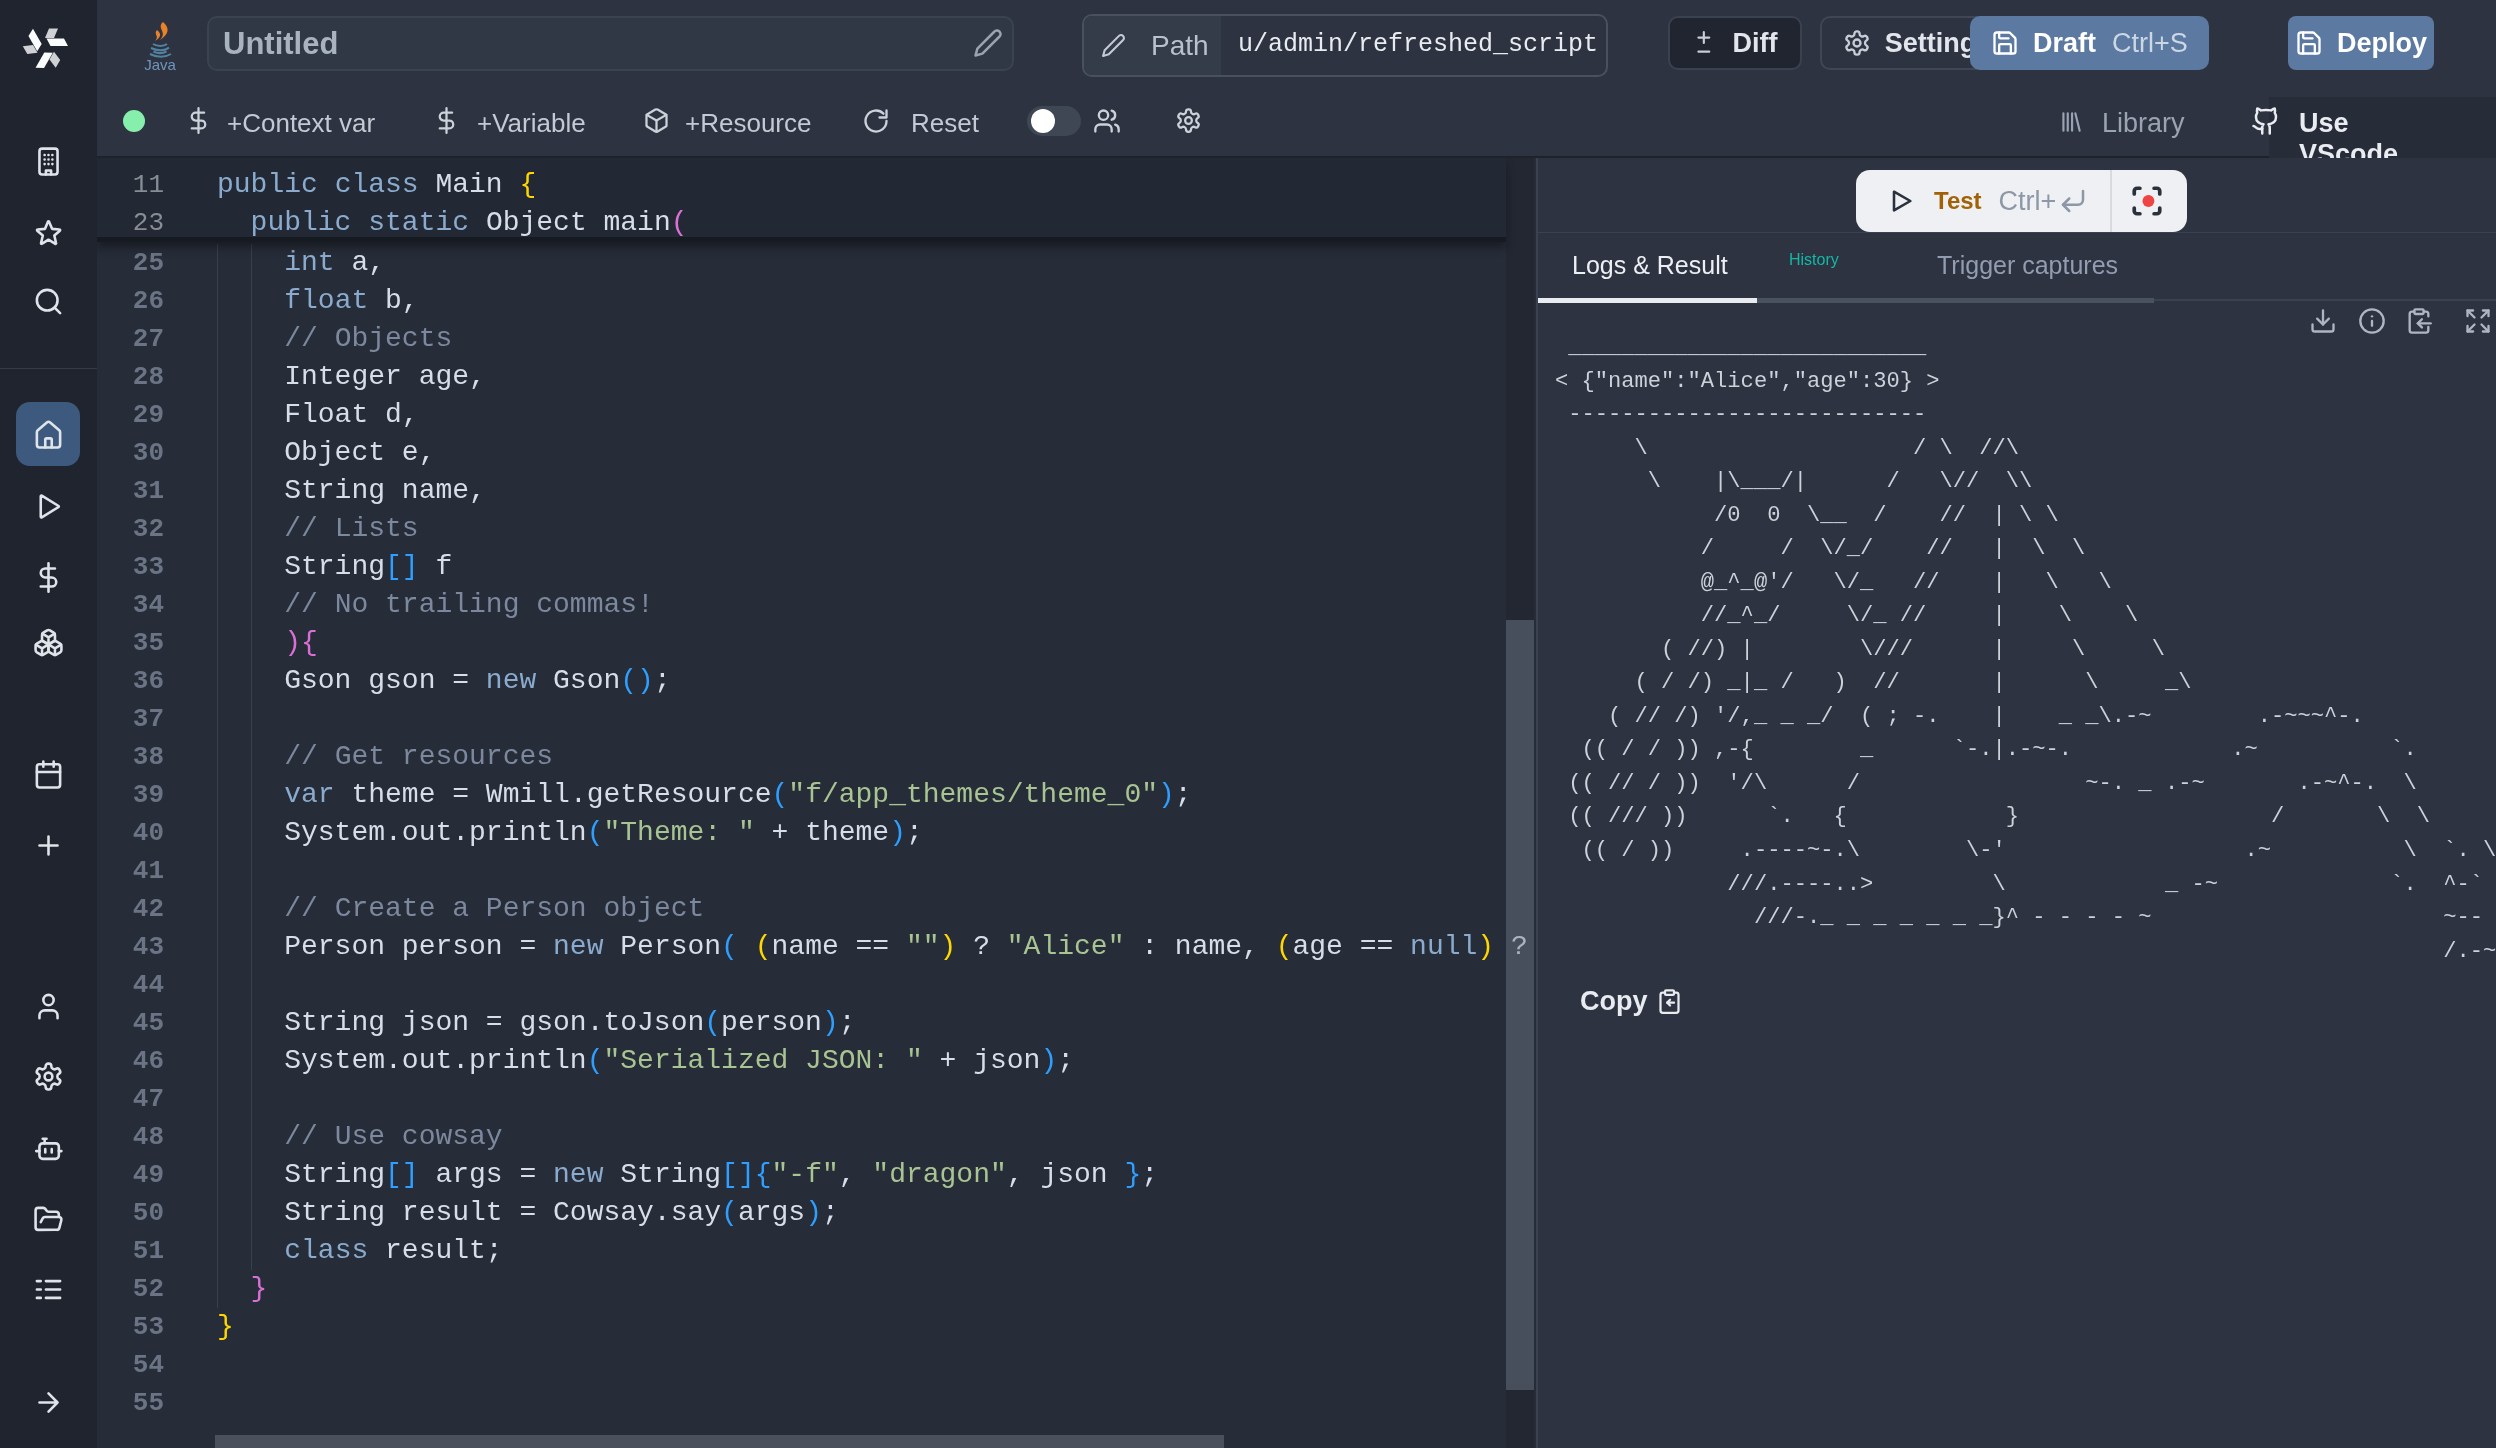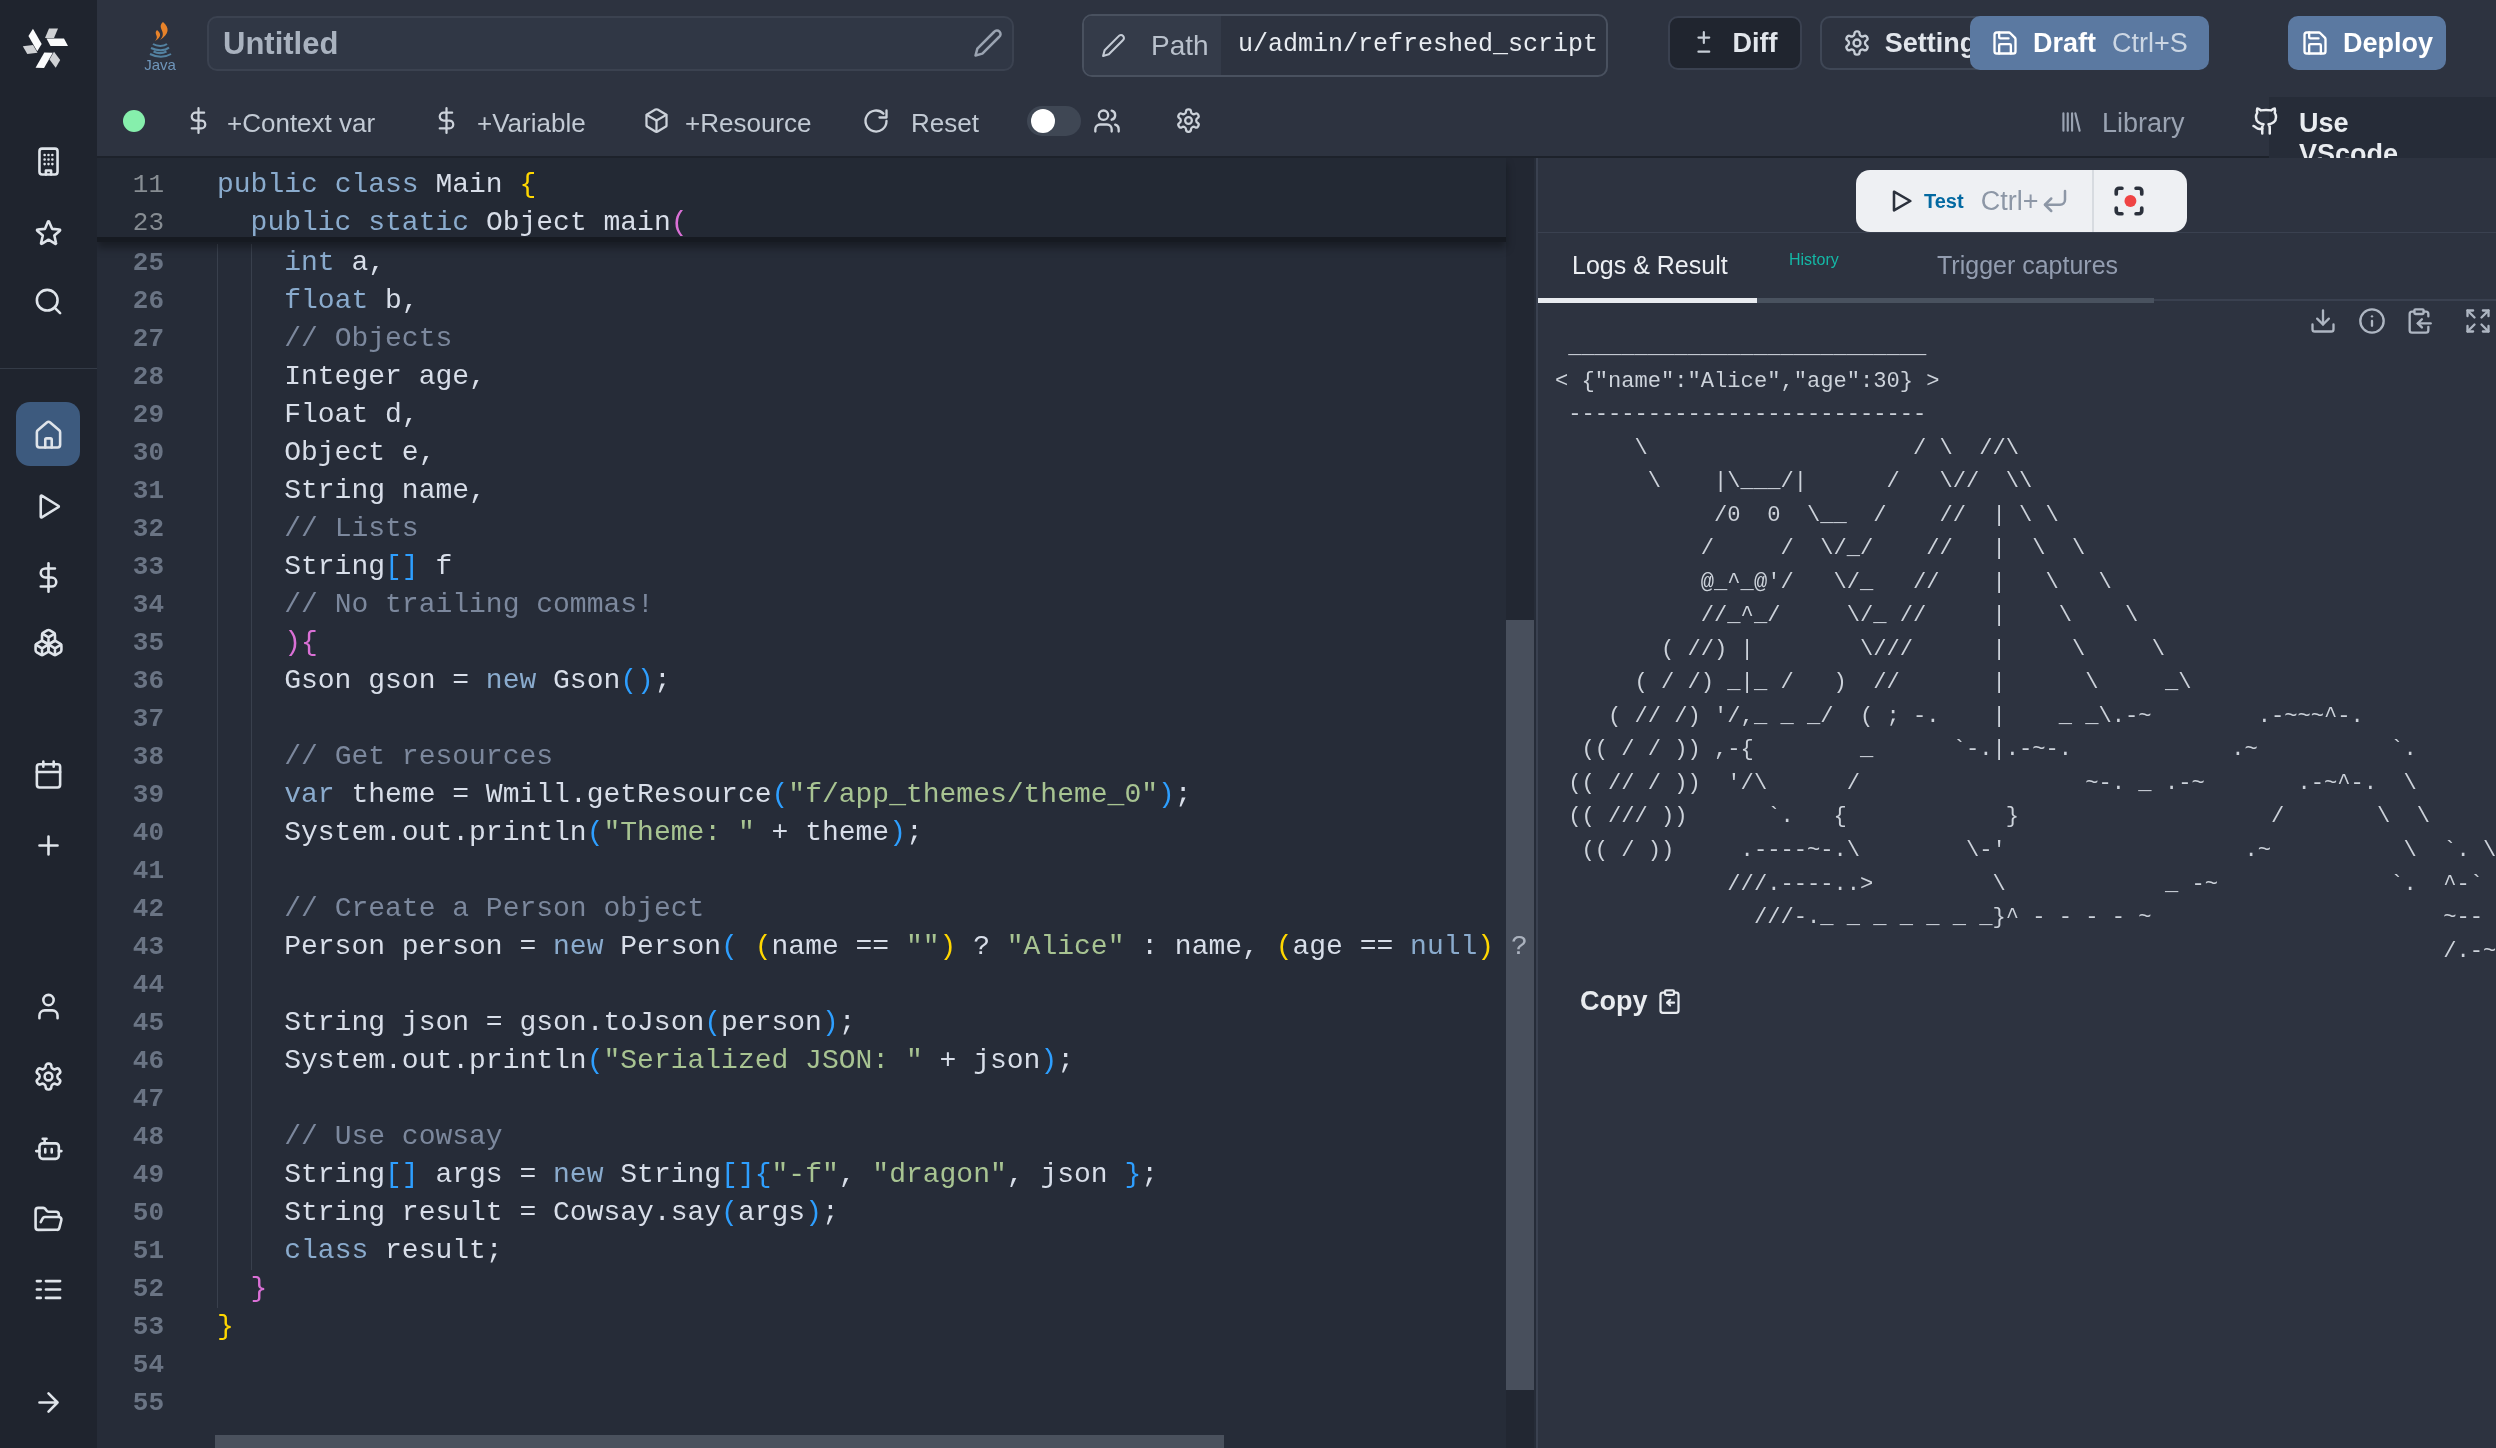--- a/index.html
+++ b/index.html
@@ -141,21 +141,21 @@
         <path d="M12.22 2h-.44a2 2 0 0 0-2 2v.18a2 2 0 0 1-1 1.73l-.43.25a2 2 0 0 1-2 0l-.15-.08a2 2 0 0 0-2.73.73l-.22.38a2 2 0 0 0 .73 2.73l.15.1a2 2 0 0 1 1 1.72v.51a2 2 0 0 1-1 1.74l-.15.09a2 2 0 0 0-.73 2.73l.22.38a2 2 0 0 0 2.73.73l.15-.08a2 2 0 0 1 2 0l.43.25a2 2 0 0 1 1 1.73V20a2 2 0 0 0 2 2h.44a2 2 0 0 0 2-2v-.18a2 2 0 0 1 1-1.73l.43-.25a2 2 0 0 1 2 0l.15.08a2 2 0 0 0 2.73-.73l.22-.39a2 2 0 0 0-.73-2.73l-.15-.08a2 2 0 0 1-1-1.74v-.5a2 2 0 0 1 1-1.74l.15-.09a2 2 0 0 0 .73-2.73l-.22-.38a2 2 0 0 0-2.73-.73l-.15.08a2 2 0 0 1-2 0l-.43-.25a2 2 0 0 1-1-1.73V4a2 2 0 0 0-2-2z"></path>
       </svg>Settings</div>
 
   <div class="btn blue" style="left:1873px; width:239px;">
     <svg width="28" height="28" viewBox="0 0 24 24" fill="none" stroke="#fff" stroke-width="2" stroke-linecap="round" stroke-linejoin="round">
         <path d="M15.2 3a2 2 0 0 1 1.4.6l3.8 3.8a2 2 0 0 1 .6 1.4V19a2 2 0 0 1-2 2H5a2 2 0 0 1-2-2V5a2 2 0 0 1 2-2z"></path>
         <path d="M17 21v-7a1 1 0 0 0-1-1H8a1 1 0 0 0-1 1v7"></path>
         <path d="M7 3v4a1 1 0 0 0 1 1h7"></path>
       </svg>Draft<span style="font-weight:normal; color:#ccd7e4; margin-left:2px;">Ctrl+S</span></div>
 
-  <div class="btn blue" style="left:2191px; width:158px;">
+  <div class="btn blue" style="left:2191px; width:146px;border-radius:8px;">
     <svg width="28" height="28" viewBox="0 0 24 24" fill="none" stroke="#fff" stroke-width="2" stroke-linecap="round" stroke-linejoin="round">
         <path d="M15.2 3a2 2 0 0 1 1.4.6l3.8 3.8a2 2 0 0 1 .6 1.4V19a2 2 0 0 1-2 2H5a2 2 0 0 1-2-2V5a2 2 0 0 1 2-2z"></path>
         <path d="M17 21v-7a1 1 0 0 0-1-1H8a1 1 0 0 0-1 1v7"></path>
         <path d="M7 3v4a1 1 0 0 0 1 1h7"></path>
       </svg>Deploy</div>
 </div>
 <div id="toolbar" class="abs">
   <div class="abs" style="left:26px; top:13px; width:22px; height:22px; border-radius:50%; background:#86efac;"></div>
   <svg class="abs" style="left:88px; top:10px;" width="27" height="27" viewBox="0 0 24 24" fill="none" stroke="#ccd2da" stroke-width="2" stroke-linecap="round">
       <path d="M12 1v22M17 5H9.5a3.5 3.5 0 0 0 0 7h5a3.5 3.5 0 0 1 0 7H6"></path>
@@ -288,21 +288,21 @@
  (( // / ))  '/\      /                 ~-. _ .-~       .-~^-.  \
  (( /// ))      `.   {            }                   /       \  \
   (( / ))     .----~-.\        \-'                  .~          \  `. \^-.
              ///.----..&gt;         \            _ -~             `.  ^-`  ^-_
                ///-._ _ _ _ _ _ _}^ - - - - ~                      ~-- ,.-~
                                                                    /.-~</pre>
   <div class="abs" style="left:318px; top:12px; width:331px; height:62px; background:#eef0f3; border-radius:14px; display:flex; align-items:center; overflow:hidden;">
     <svg style="margin-left:31px;" width="28" height="28" viewBox="0 0 24 24" fill="none" stroke="#2b313c" stroke-width="2.2" stroke-linejoin="round">
         <path d="M6 4l14 8-14 8z"></path>
       </svg>
-    <span style="margin-left:9px; font-size:20px; font-weight:bold; color:#0369a1;">Test</span>
+    <span style="margin-left:19px; font-size:24px; font-weight:bold; color:#a16207;">Test</span>
     <span style="margin-left:17px; font-size:27px; color:#8d97a6;">Ctrl+</span>
     <svg style="margin-left:2px;" width="30" height="30" viewBox="0 0 24 24" fill="none" stroke="#8d97a6" stroke-width="2" stroke-linecap="round" stroke-linejoin="round">
         <polyline points="9 10 4 15 9 20"></polyline>
         <path d="M20 4v7a4 4 0 0 1-4 4H4"></path>
       </svg>
     <div style="width:2px; height:62px; background:#d7dbe0; margin-left:22px;"></div>
     <svg style="margin-left:18px;" width="34" height="34" viewBox="0 0 24 24" fill="none" stroke="#2b313c" stroke-width="2.6" stroke-linecap="round">
         <path d="M3 7V5a2 2 0 0 1 2-2h2"></path>
         <path d="M17 3h2a2 2 0 0 1 2 2v2"></path>
         <path d="M21 17v2a2 2 0 0 1-2 2h-2"></path>

